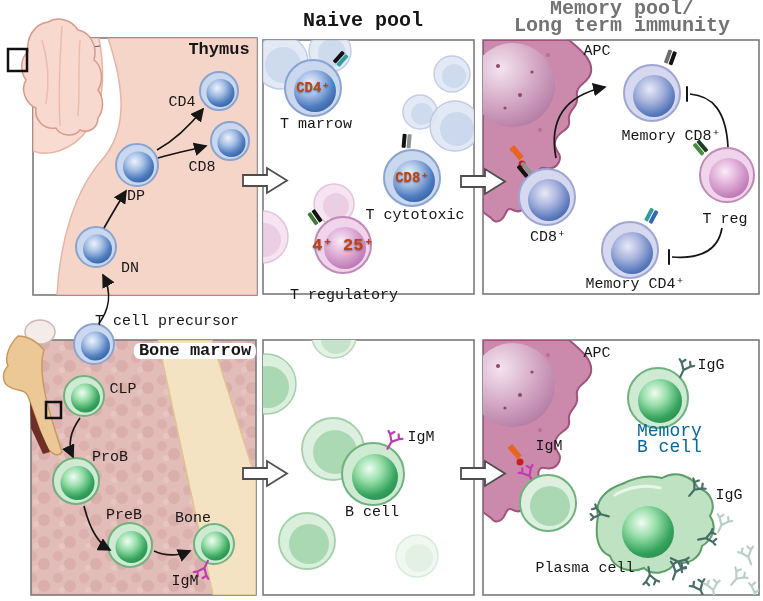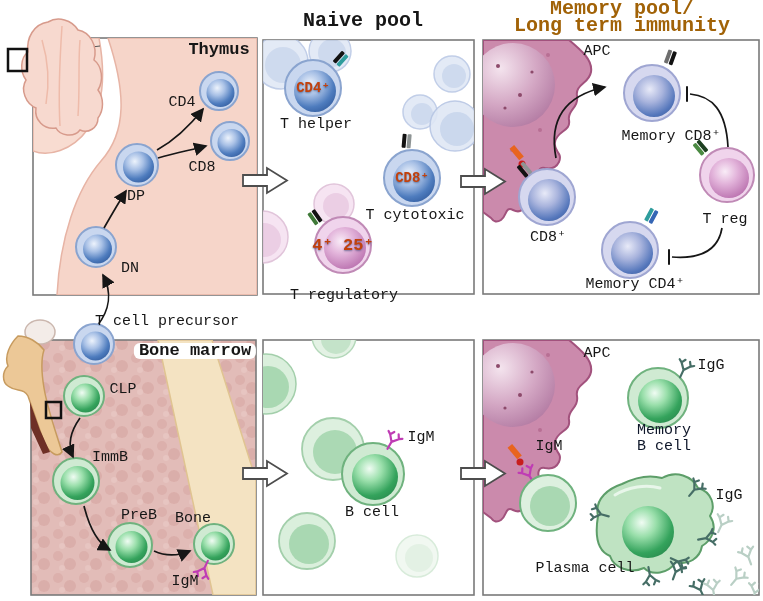--- a/index.html
+++ b/index.html
@@ -3,26 +3,26 @@
 <meta charset="utf-8">
 <style>
   html,body{margin:0;padding:0;background:#fff}
   #stage{position:relative;width:763px;height:601px;overflow:hidden;
          font-family:Liberation Mono, monospace;background:#fff}
   #art{position:absolute;left:0;top:0}
   .lbl{position:absolute;transform:translate(-50%,-50%);font-size:15px;color:#161616;
        white-space:nowrap;line-height:15px}
   .title{font-size:20px;font-weight:bold}
   .titleBlock{position:absolute;transform:translateX(-50%);text-align:center;
-              font-size:20px;font-weight:bold;line-height:17px;color:#a16207;white-space:nowrap}
+              font-size:20px;font-weight:bold;line-height:17px;color:#737373;white-space:nowrap}
   .panelTag{font-size:17px;font-weight:bold}
   .whiteBg{background:#ffffff;padding:0 5px 1px 5px;border-radius:6px}
   .onCell{color:#c2410c;font-weight:bold;font-size:14px;text-shadow:0 1px 2px rgba(25,45,95,.55)}
   .onCellSm{font-size:17px}
-  .twoLine{position:absolute;font-size:15px;line-height:16px;color:#0f172a;white-space:nowrap}
+  .twoLine{position:absolute;font-size:18px;line-height:16px;color:#0369a1;white-space:nowrap}
   .arr{fill:none;stroke:#161616;stroke-width:1.7}
   .bar{stroke:#161616;stroke-width:2;stroke-linecap:round}
   .rimB{fill:#c9d7ef;stroke:#8aa4cf;stroke-width:2}
   .rimG{fill:#cfead2;stroke:#6fb27e;stroke-width:2}
   .rimP{fill:#f0d4ec;stroke:#c08ab6;stroke-width:2}
   .rimM{fill:#d6d8ef;stroke:#9fa6d2;stroke-width:2}
   .igm{stroke:#bf3cb4;fill:none;stroke-width:2.2;stroke-linecap:round}
   .igg{stroke:#466e66;fill:none;stroke-width:2.2;stroke-linecap:round}
   .iggL{stroke:#b9cfc5;fill:none;stroke-width:2.2;stroke-linecap:round}
   .panel{fill:#ffffff;stroke:#7a7a7a;stroke-width:1.6}
@@ -395,27 +395,27 @@
 
 <div class="lbl panelTag" style="left:219px;top:49px">Thymus</div>
 <div class="lbl" style="left:182px;top:102px">CD4</div>
 <div class="lbl" style="left:202px;top:167px">CD8</div>
 <div class="lbl" style="left:136px;top:196px">DP</div>
 <div class="lbl" style="left:130px;top:268px">DN</div>
 <div class="lbl" style="left:167px;top:321px">T cell precursor</div>
 
 <div class="lbl panelTag whiteBg" style="left:195px;top:351px">Bone marrow</div>
 <div class="lbl" style="left:123px;top:389px">CLP</div>
-<div class="lbl" style="left:110px;top:457px">ImmB</div>
-<div class="lbl" style="left:139px;top:515px">PreB</div>
+<div class="lbl" style="left:110px;top:457px">ProB</div>
+<div class="lbl" style="left:124px;top:515px">PreB</div>
 <div class="lbl" style="left:193px;top:518px">Bone</div>
 <div class="lbl" style="left:185px;top:581px">IgM</div>
 
 <div class="lbl onCell" style="left:313px;top:88px">CD4⁺</div>
-<div class="lbl" style="left:316px;top:124px">T helper</div>
+<div class="lbl" style="left:316px;top:124px">T marrow</div>
 <div class="lbl onCell" style="left:412px;top:178px">CD8⁺</div>
 <div class="lbl" style="left:415px;top:215px">T cytotoxic</div>
 <div class="lbl onCell onCellSm" style="left:343px;top:245px">4⁺ 25⁺</div>
 <div class="lbl" style="left:344px;top:295px">T regulatory</div>
 
 <div class="lbl" style="left:597px;top:51px">APC</div>
 <div class="lbl" style="left:671px;top:136px">Memory CD8⁺</div>
 <div class="lbl" style="left:725px;top:219px">T reg</div>
 <div class="lbl" style="left:548px;top:237px">CD8⁺</div>
 <div class="lbl" style="left:635px;top:284px">Memory CD4⁺</div>

